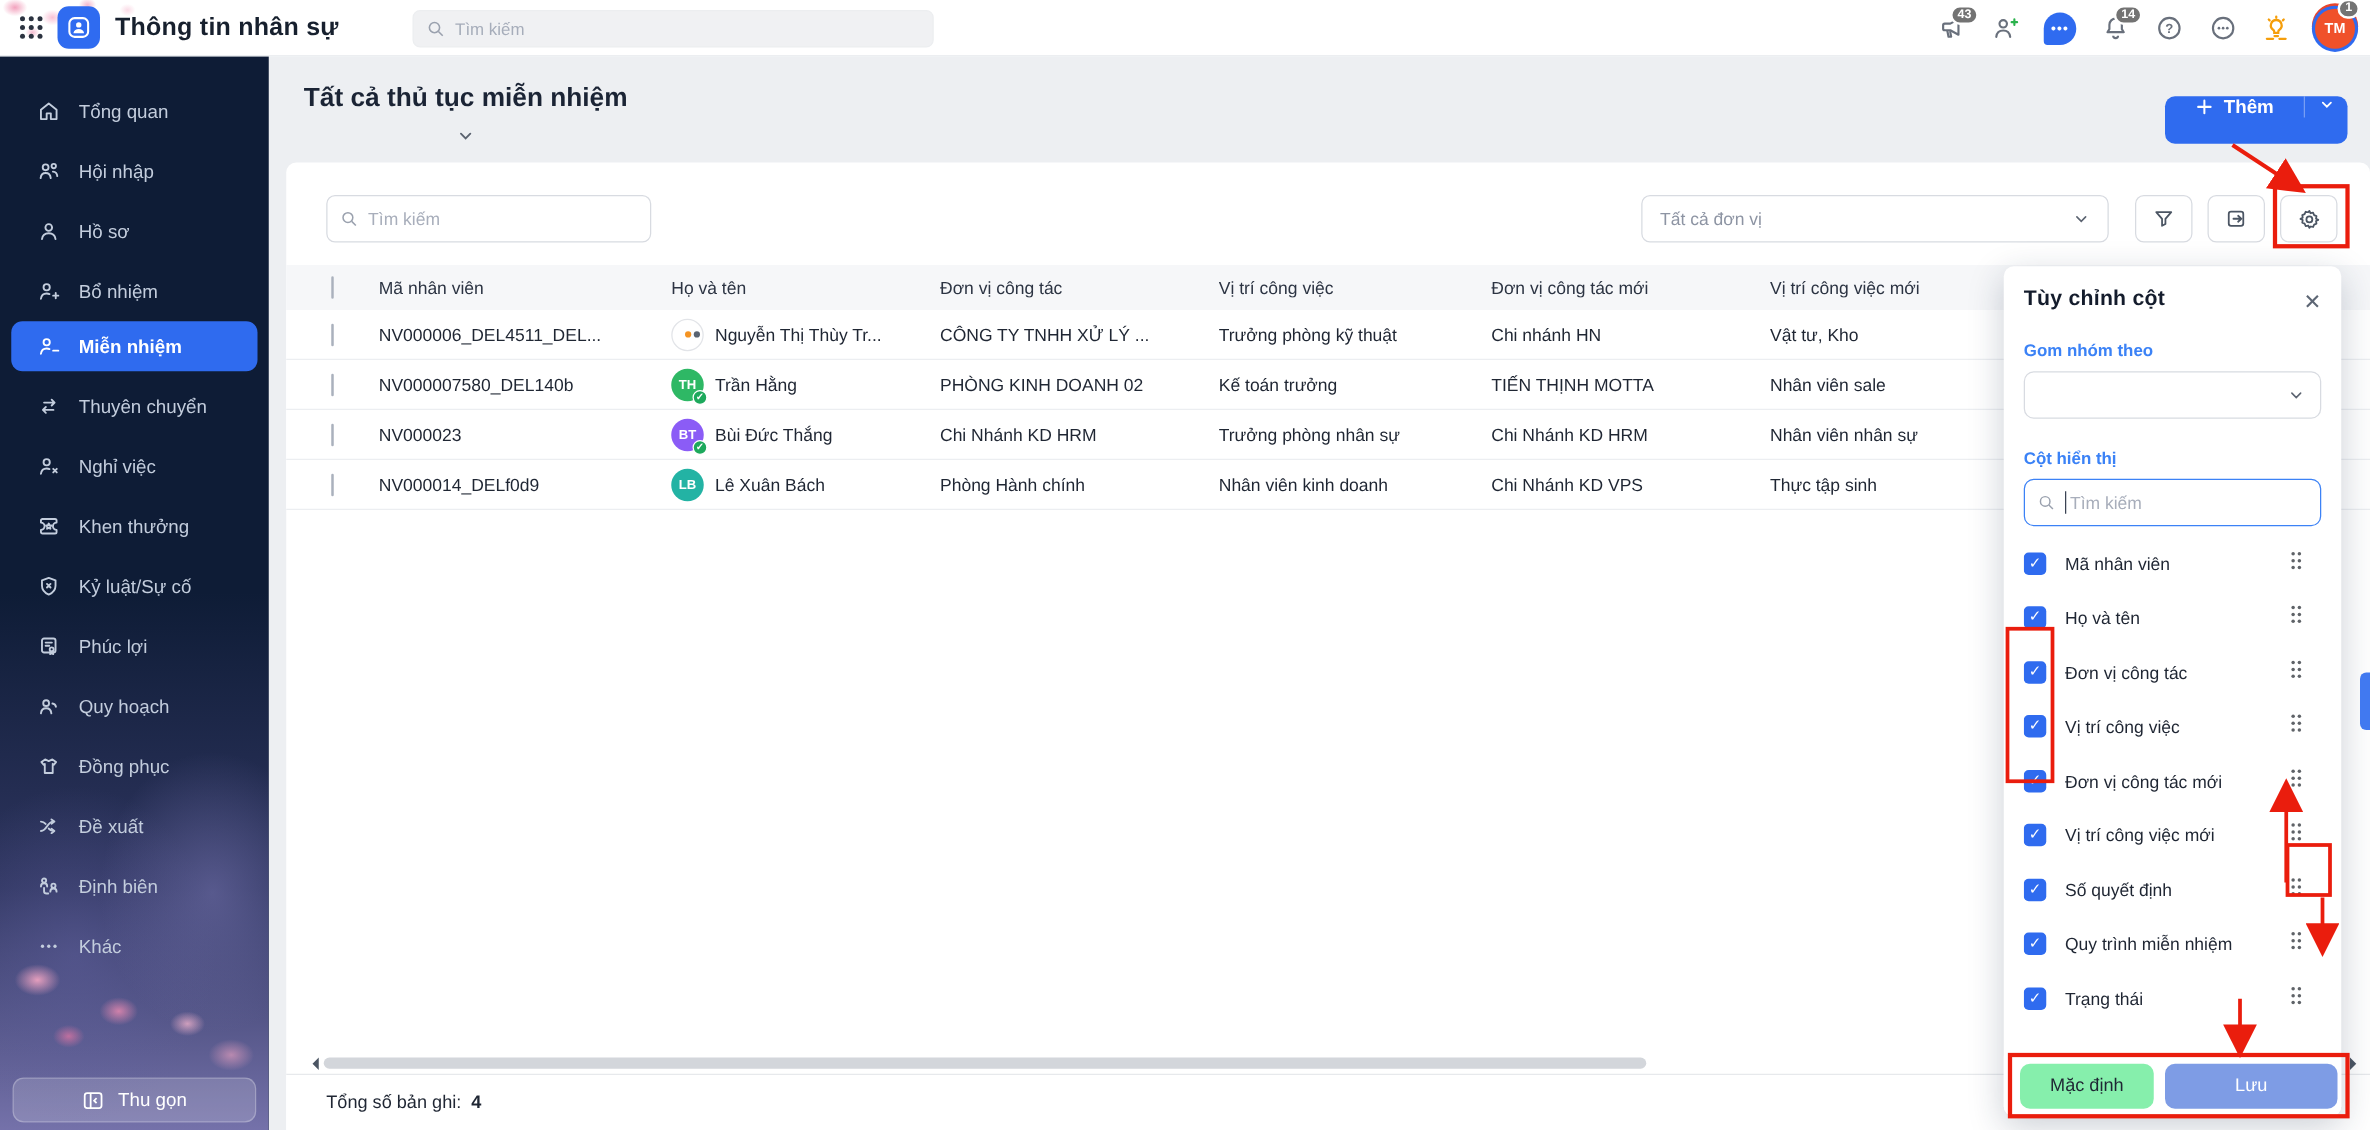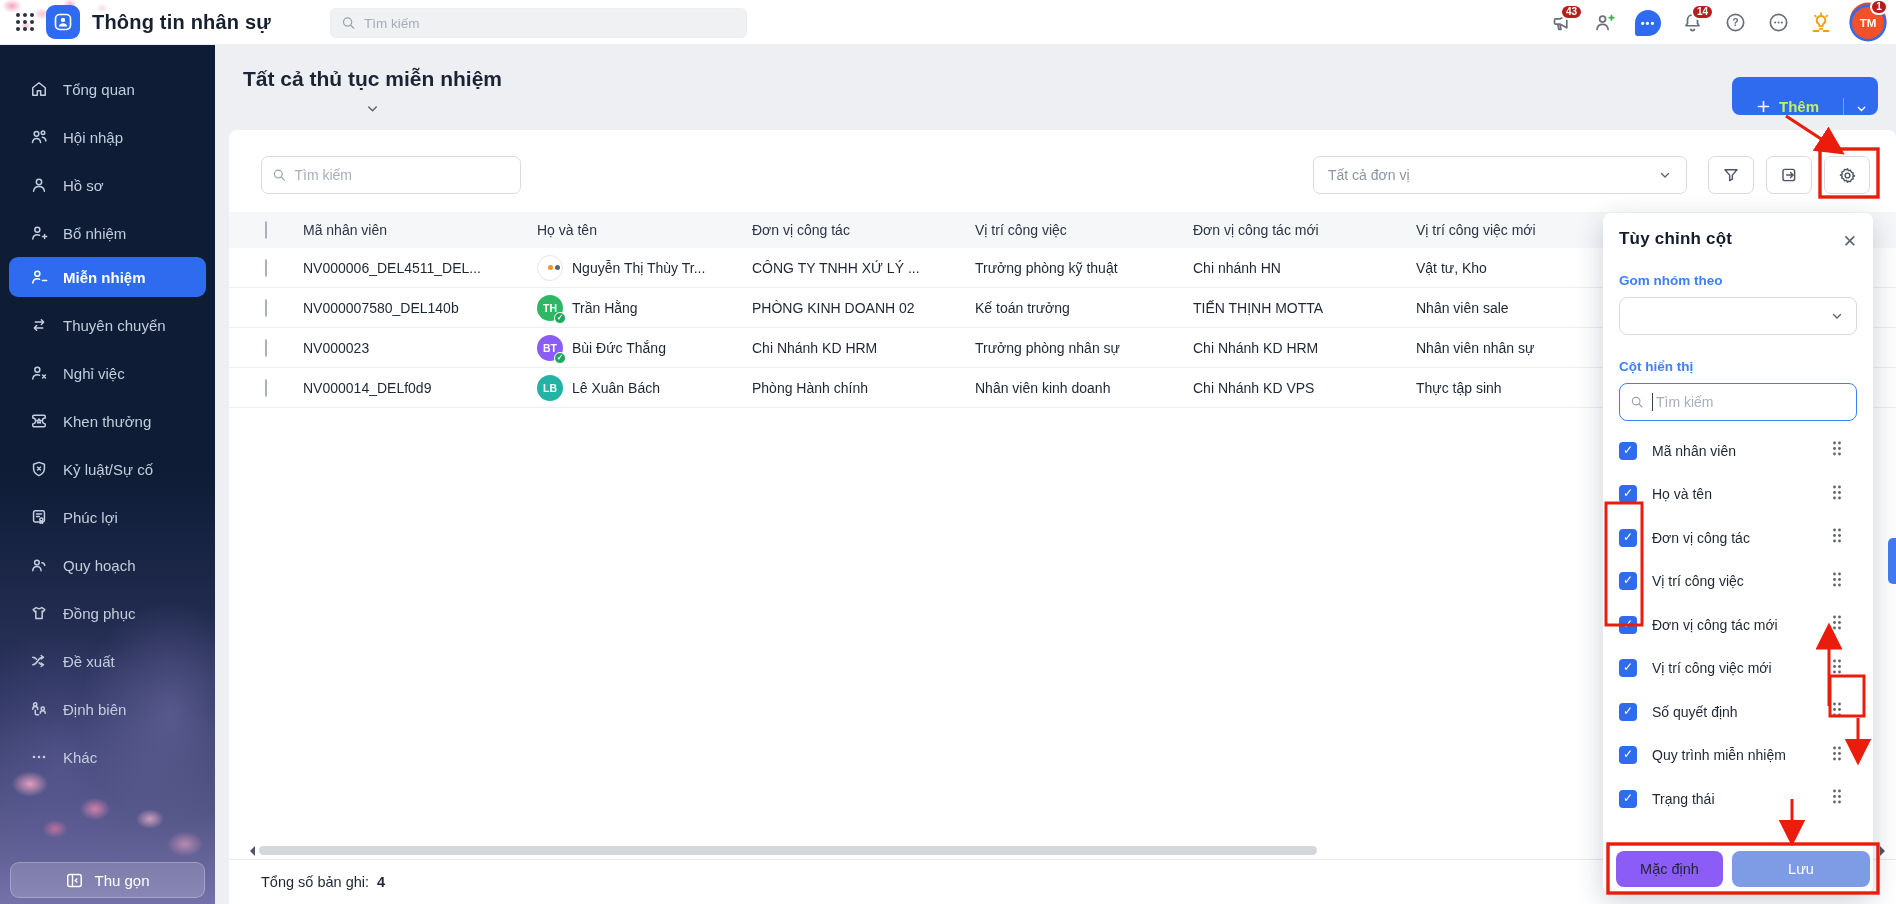--- a/index.html
+++ b/index.html
@@ -20,21 +20,21 @@
   .app-ic { width:34px; height:34px; border-radius:9px; background:#2f6bf0; margin-left:10px;
             display:flex; align-items:center; justify-content:center; z-index:2; }
   .app-title { font-size:20px; font-weight:bold; color:#17202e; margin-left:12px; letter-spacing:.2px; }
   .top-search { position:absolute; left:330px; top:8px; width:417px; height:30px; background:#f0f1f3;
                 border:1px solid #eceef0; border-radius:6px; display:flex; align-items:center; padding:0 10px; }
   .top-search input { border:none; outline:none; background:transparent; font-size:13.5px; color:#333;
                 width:100%; margin-left:8px; font-family:"Liberation Sans",sans-serif; }
   .top-search input::placeholder { color:#a6adba; }
   .top-icons { position:absolute; right:12px; top:0; height:45px; display:flex; align-items:center; gap:19px; }
   .tic { position:relative; width:24px; height:24px; display:flex; align-items:center; justify-content:center; color:#69707c; }
-  .badge { position:absolute; top:-7px; left:11px; min-width:18px; height:16px; padding:0 4px; background:#b91c1c;
+  .badge { position:absolute; top:-7px; left:11px; min-width:18px; height:16px; padding:0 4px; background:#737373;
            color:#fff; font-size:10px; font-weight:bold; border-radius:9px; display:flex; align-items:center;
            justify-content:center; border:2px solid #fff; }
   .chat-ic { width:26px; height:26px; border-radius:50% 50% 50% 12%; background:#2f6bf0; display:flex;
              align-items:center; justify-content:center; color:#fff; font-size:11px; letter-spacing:1px; font-weight:bold; }
   .avatar { position:relative; width:32px; height:32px; border-radius:50%; background:#f0512a; color:#fff;
             font-size:11.5px; font-weight:bold; display:flex; align-items:center; justify-content:center;
             box-shadow:0 0 0 2.5px #2f6bf0, 0 -2px 0 2.5px #e8452c; }
   .avatar .badge { top:-8px; left:18px; }
 
   
@@ -57,21 +57,21 @@
   .side-item.active + .side-item { margin-top:4px; }
   .collapse-btn { position:absolute; left:10px; bottom:6px; width:195px; height:36px; border-radius:9px;
                   background:rgba(255,255,255,.16); border:1px solid rgba(255,255,255,.25); color:#fff;
                   display:flex; align-items:center; justify-content:center; gap:10px; font-size:15px; z-index:3; cursor:pointer; }
 
   
   .main { position:absolute; left:215px; top:45px; width:1681px; height:859px; }
   .page-title { position:absolute; left:28px; top:22px; font-size:21px; font-weight:bold; color:#1b2435;
                 display:flex; align-items:center; gap:10px;flex-direction:column; }
   .add-btn { position:absolute; right:18px; top:32px; height:38px; width:146px; background:#2f6bef; border-radius:8px;
-             display:flex; align-items:flex-end; color:#bef264; overflow:hidden; cursor:pointer; }
+             display:flex; align-items:flex-start; color:#ffffff; overflow:hidden; cursor:pointer; }
   .add-main { flex:1; display:flex; align-items:center; justify-content:center; gap:8px; font-size:15px; font-weight:bold;
               border-right:1px solid rgba(255,255,255,.35); }
   .add-caret { width:34px; display:flex; align-items:center; justify-content:center; }
 
   .card { position:absolute; left:14px; top:85px; width:1667px; height:774px; background:#fff; border-radius:8px 8px 0 0; }
   .search-box { position:absolute; left:32px; top:26px; width:260px; height:38px; border:1px solid #d8dbe1;
                 border-radius:7px; display:flex; align-items:center; padding:0 10px; background:#fff; }
   .search-box input { border:none; outline:none; width:100%; margin-left:8px; font-size:14px; color:#333;
                 font-family:"Liberation Sans",sans-serif; }
   .search-box input::placeholder { color:#a8aebb; }
@@ -120,21 +120,21 @@
              font-family:"Liberation Sans",sans-serif; }
   .psearch input::placeholder { color:#a8aebb; }
   .plist { margin-top:8px; height:394px; overflow:hidden; position:relative; }
   .pitem { height:43.5px; display:flex; align-items:center; }
   .pcb { width:18px; height:18px; border-radius:4px; background:#2f6bef; color:#fff; font-size:12px; line-height:17px;
          text-align:center; flex:0 0 18px; cursor:pointer; }
   .pitem span.lbl { margin-left:15px; font-size:14px; color:#1f2633; }
   .pitem .drag { margin-left:auto; margin-right:14px; cursor:grab; }
   .pfooter { position:absolute; left:0; bottom:0; width:270px; height:48px; display:flex; align-items:center;
              gap:9px; padding-left:13px; background:#fff; border-radius:0 0 8px 8px; }
-  .btn-default { width:107px; height:36px; background:#8b5cf6; border:none; border-radius:8px; font-size:14.5px;
+  .btn-default { width:107px; height:36px; background:#86efac; border:none; border-radius:8px; font-size:14.5px;
                  color:#1f2633; font-family:"Liberation Sans",sans-serif; cursor:pointer; }
   .btn-save { width:138px; height:36px; background:#7e9ce5; border:none; border-radius:8px; font-size:14.5px;
               color:#fff; font-family:"Liberation Sans",sans-serif; cursor:pointer; }
 
   .edge-widget { position:absolute; right:0; top:538px; width:8px; height:46px; background:#4179f0;
                  border-radius:5px 0 0 5px; z-index:72; }
 
   
   .anno { position:absolute; left:0; top:0; width:1896px; height:904px; z-index:90; pointer-events:none; }
 </style>

